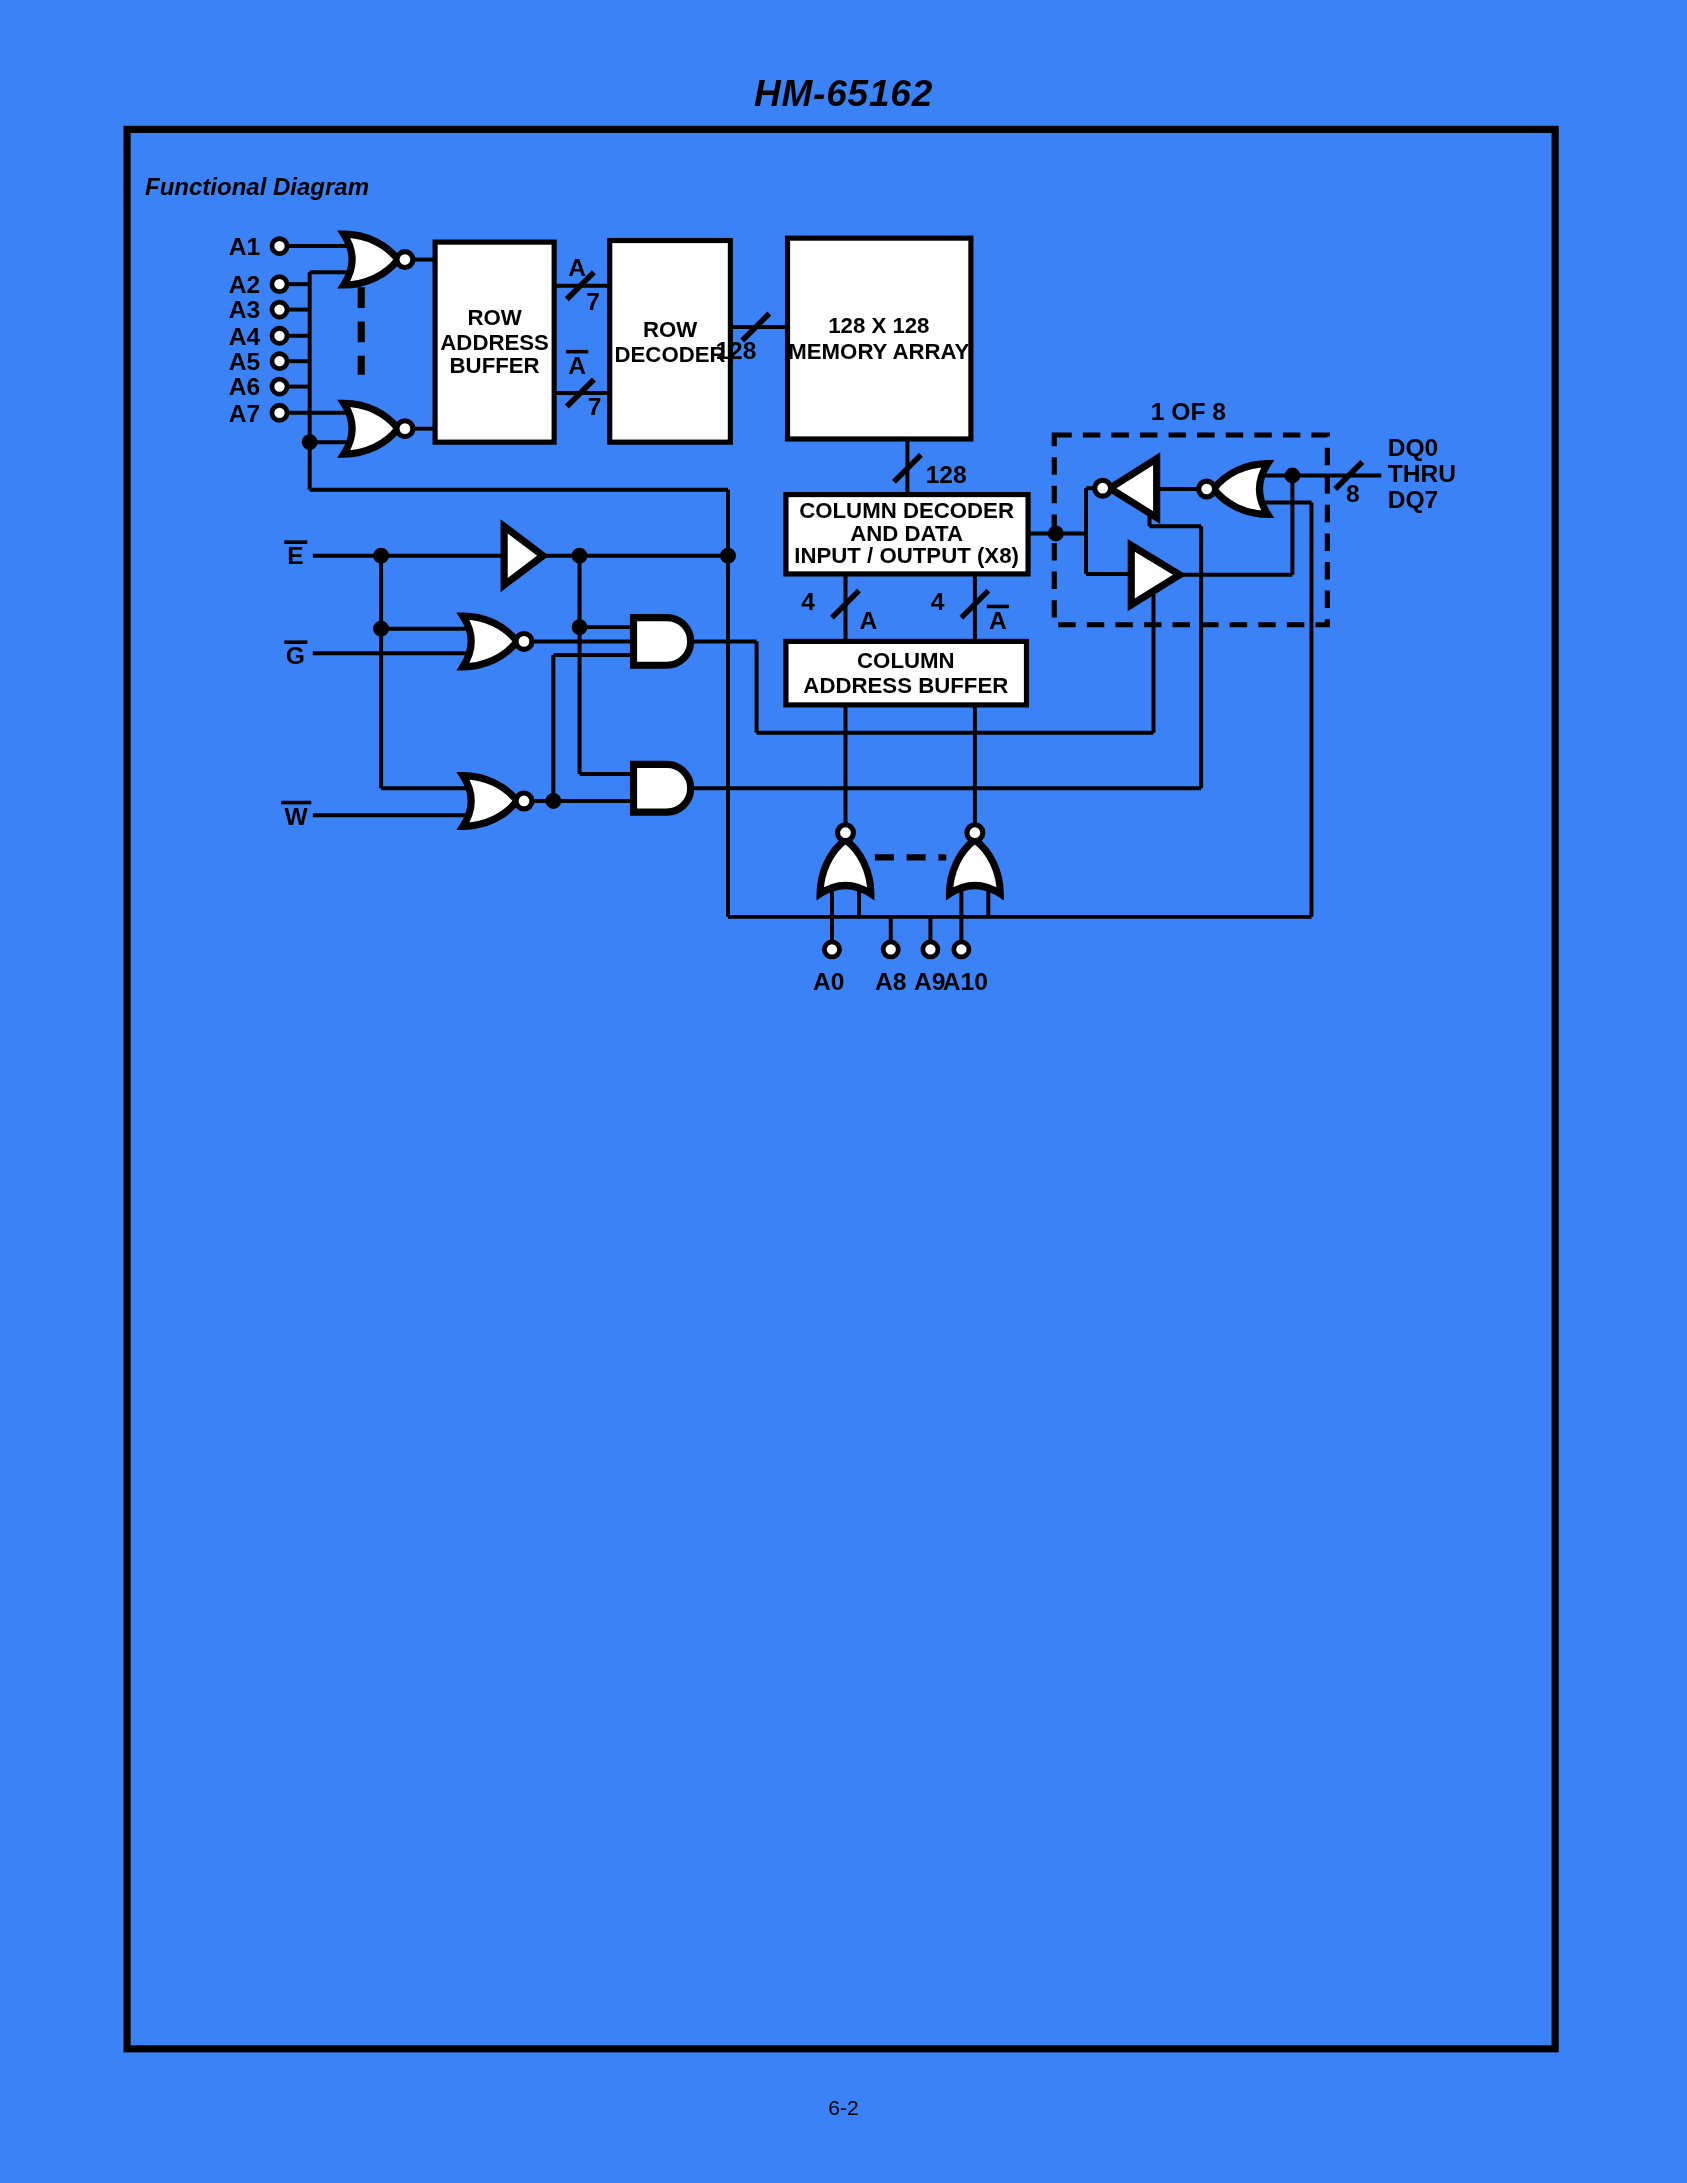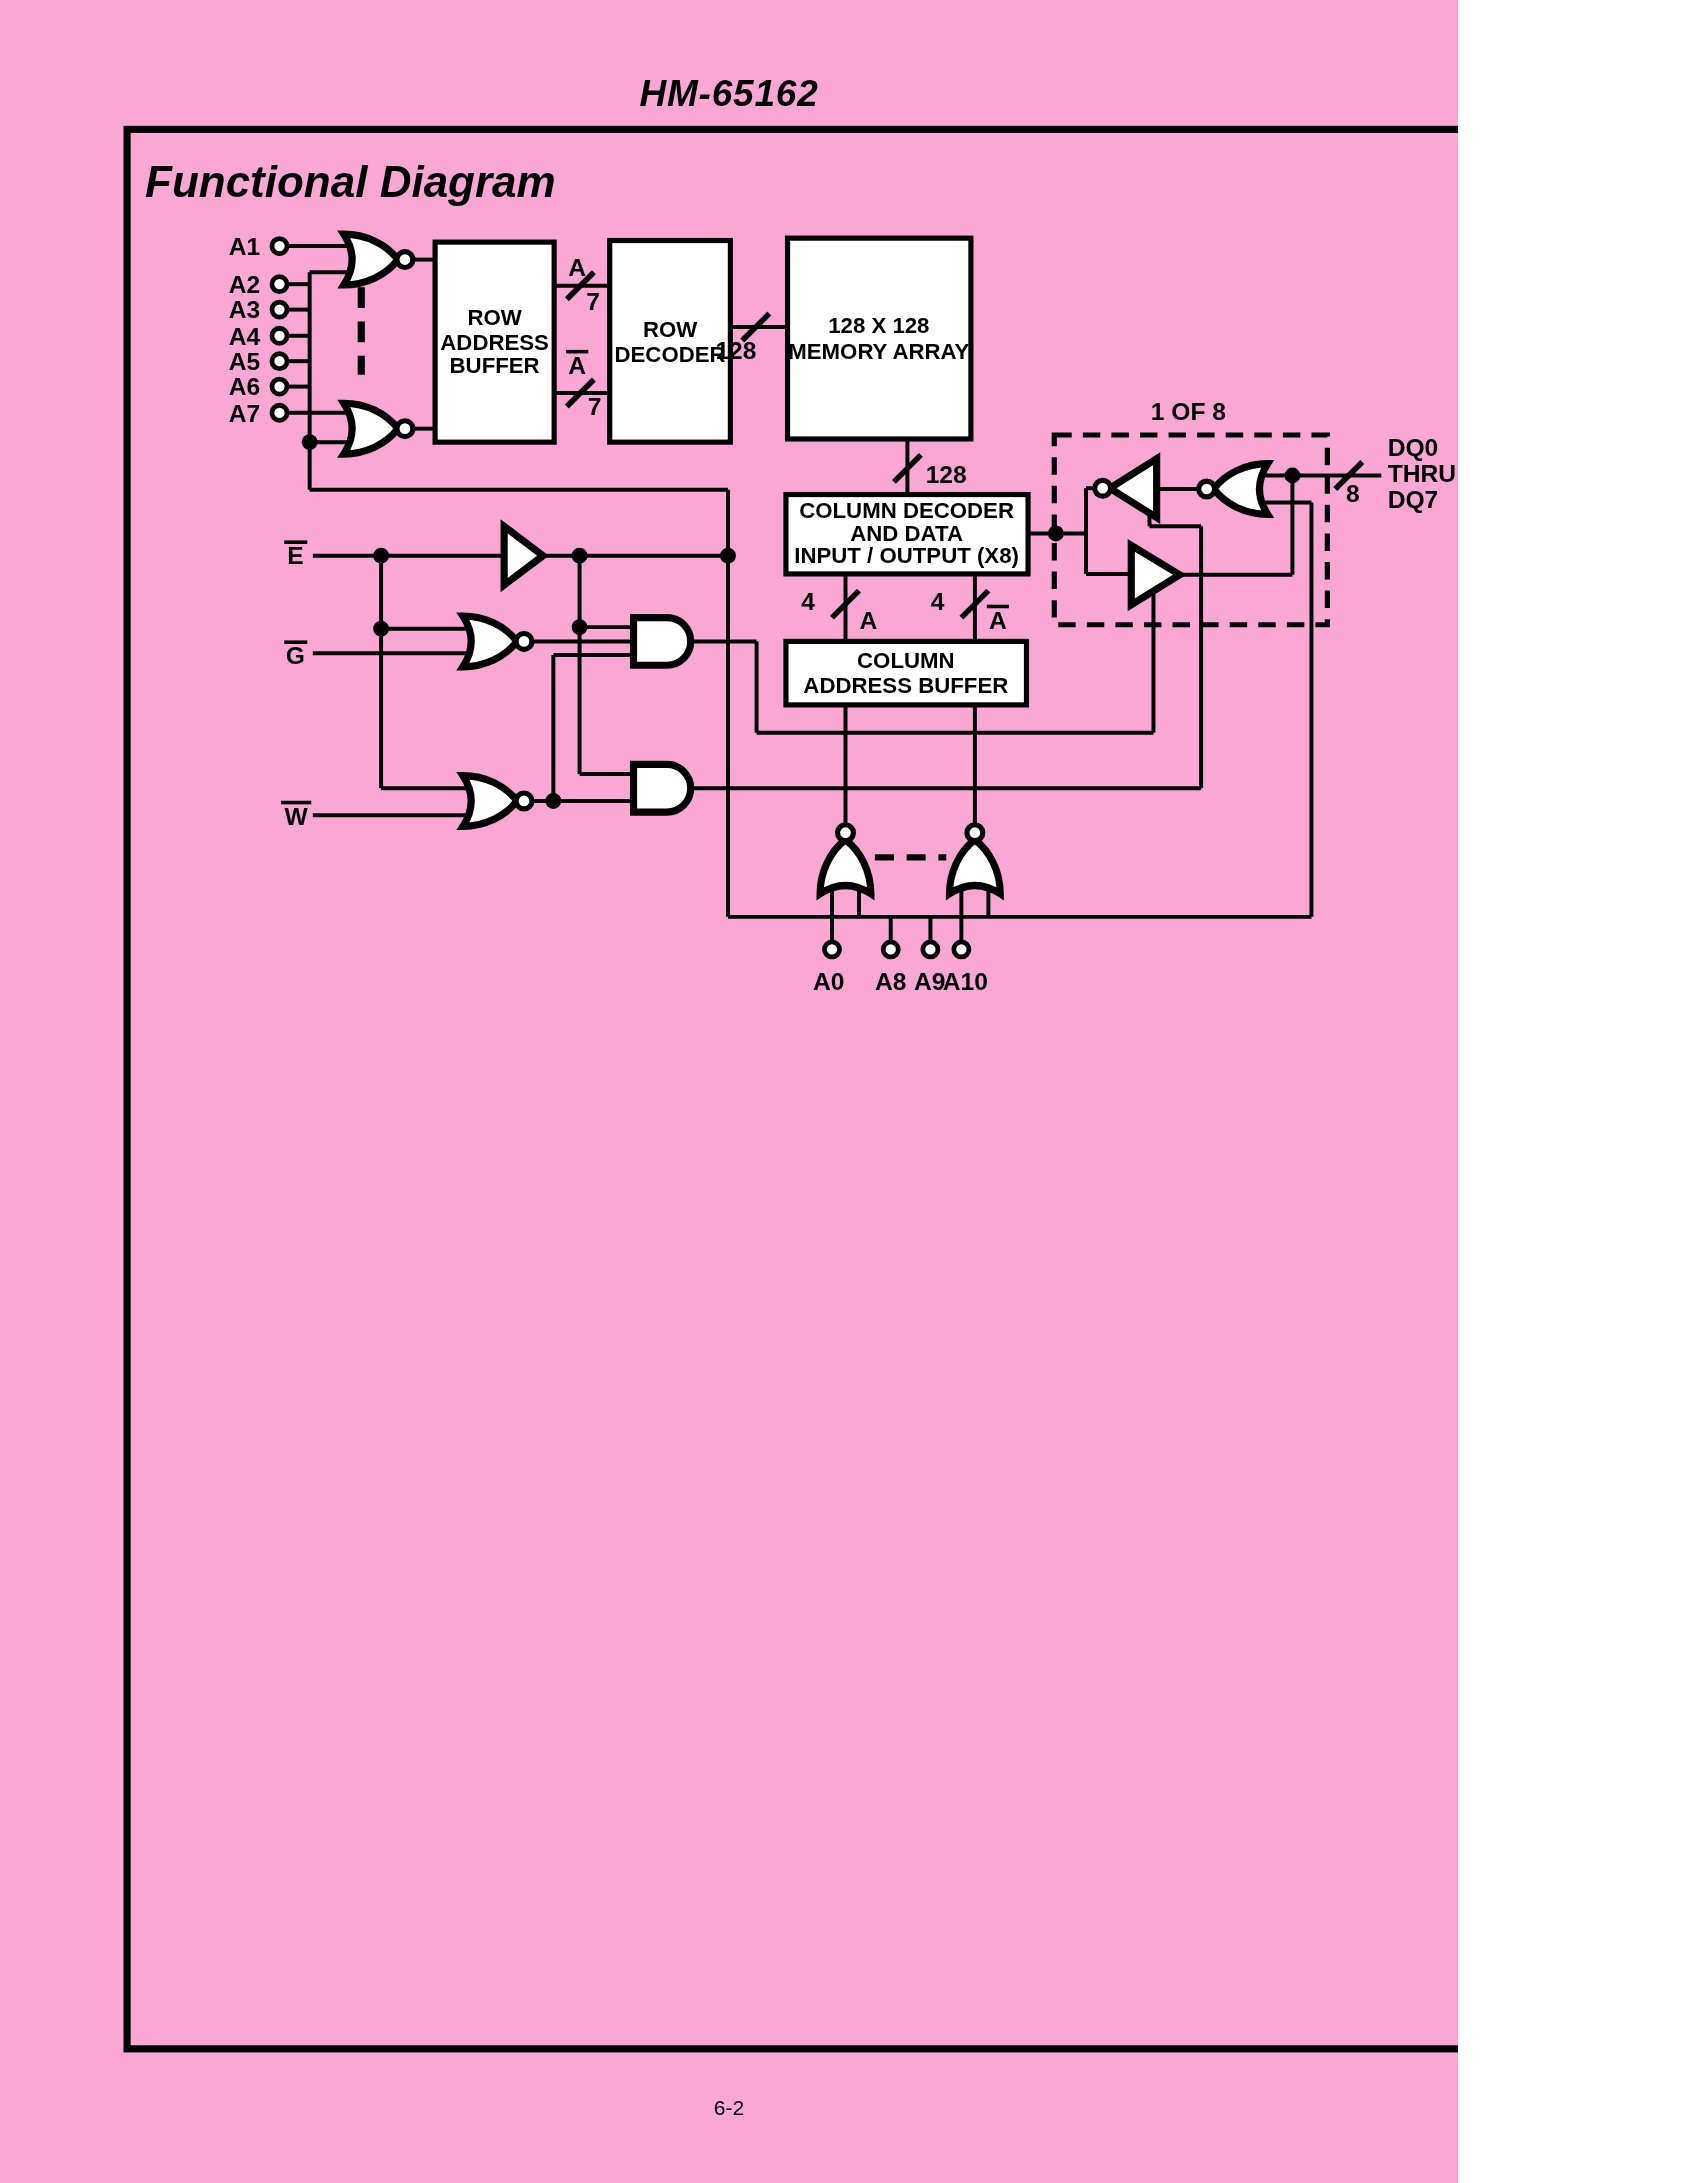--- a/index.html
+++ b/index.html
@@ -1,21 +1,21 @@
 <!DOCTYPE html>
 <html style="font-size:12.7px"><head>
 <meta charset="utf-8">
 <style>
   html,body{margin:0;padding:0;background:#fff;}
-  .page{position:relative;width:1458px;height:2183px;background:#f9a8d4;overflow:hidden;
+  .page{position:relative;width:1687px;height:2183px;background:#3b82f6;overflow:hidden;
         font-family:"Liberation Sans", sans-serif;color:#000;}
   .doc-title{position:absolute;left:0;right:0;top:73px;text-align:center;
              font-size:37px;font-weight:bold;font-style:italic;letter-spacing:0.8px;}
-  .section-heading{position:absolute;left:145px;top:157px;
-             font-size:44px;font-weight:bold;font-style:italic;}
+  .section-heading{position:absolute;left:145px;top:173px;
+             font-size:24px;font-weight:bold;font-style:italic;}
   .page-number{position:absolute;left:0;right:0;top:2096px;text-align:center;font-size:21px;}
   svg{position:absolute;left:0;top:0;}
   .wire{stroke:#000;stroke-width:5;fill:none;}
   .busline{stroke:#000;stroke-width:5;fill:none;}
   .boxr{stroke:#000;stroke-width:6.5;fill:#fff;}
   .gate{stroke:#000;stroke-width:9;fill:#fff;stroke-linejoin:miter;}
   .bubble{stroke:#000;stroke-width:6.5;fill:#fff;}
   .term{stroke:#000;stroke-width:6;fill:#fff;}
   .dot{fill:#000;stroke:none;}
   .slash{stroke:#000;stroke-width:7;fill:none;}

